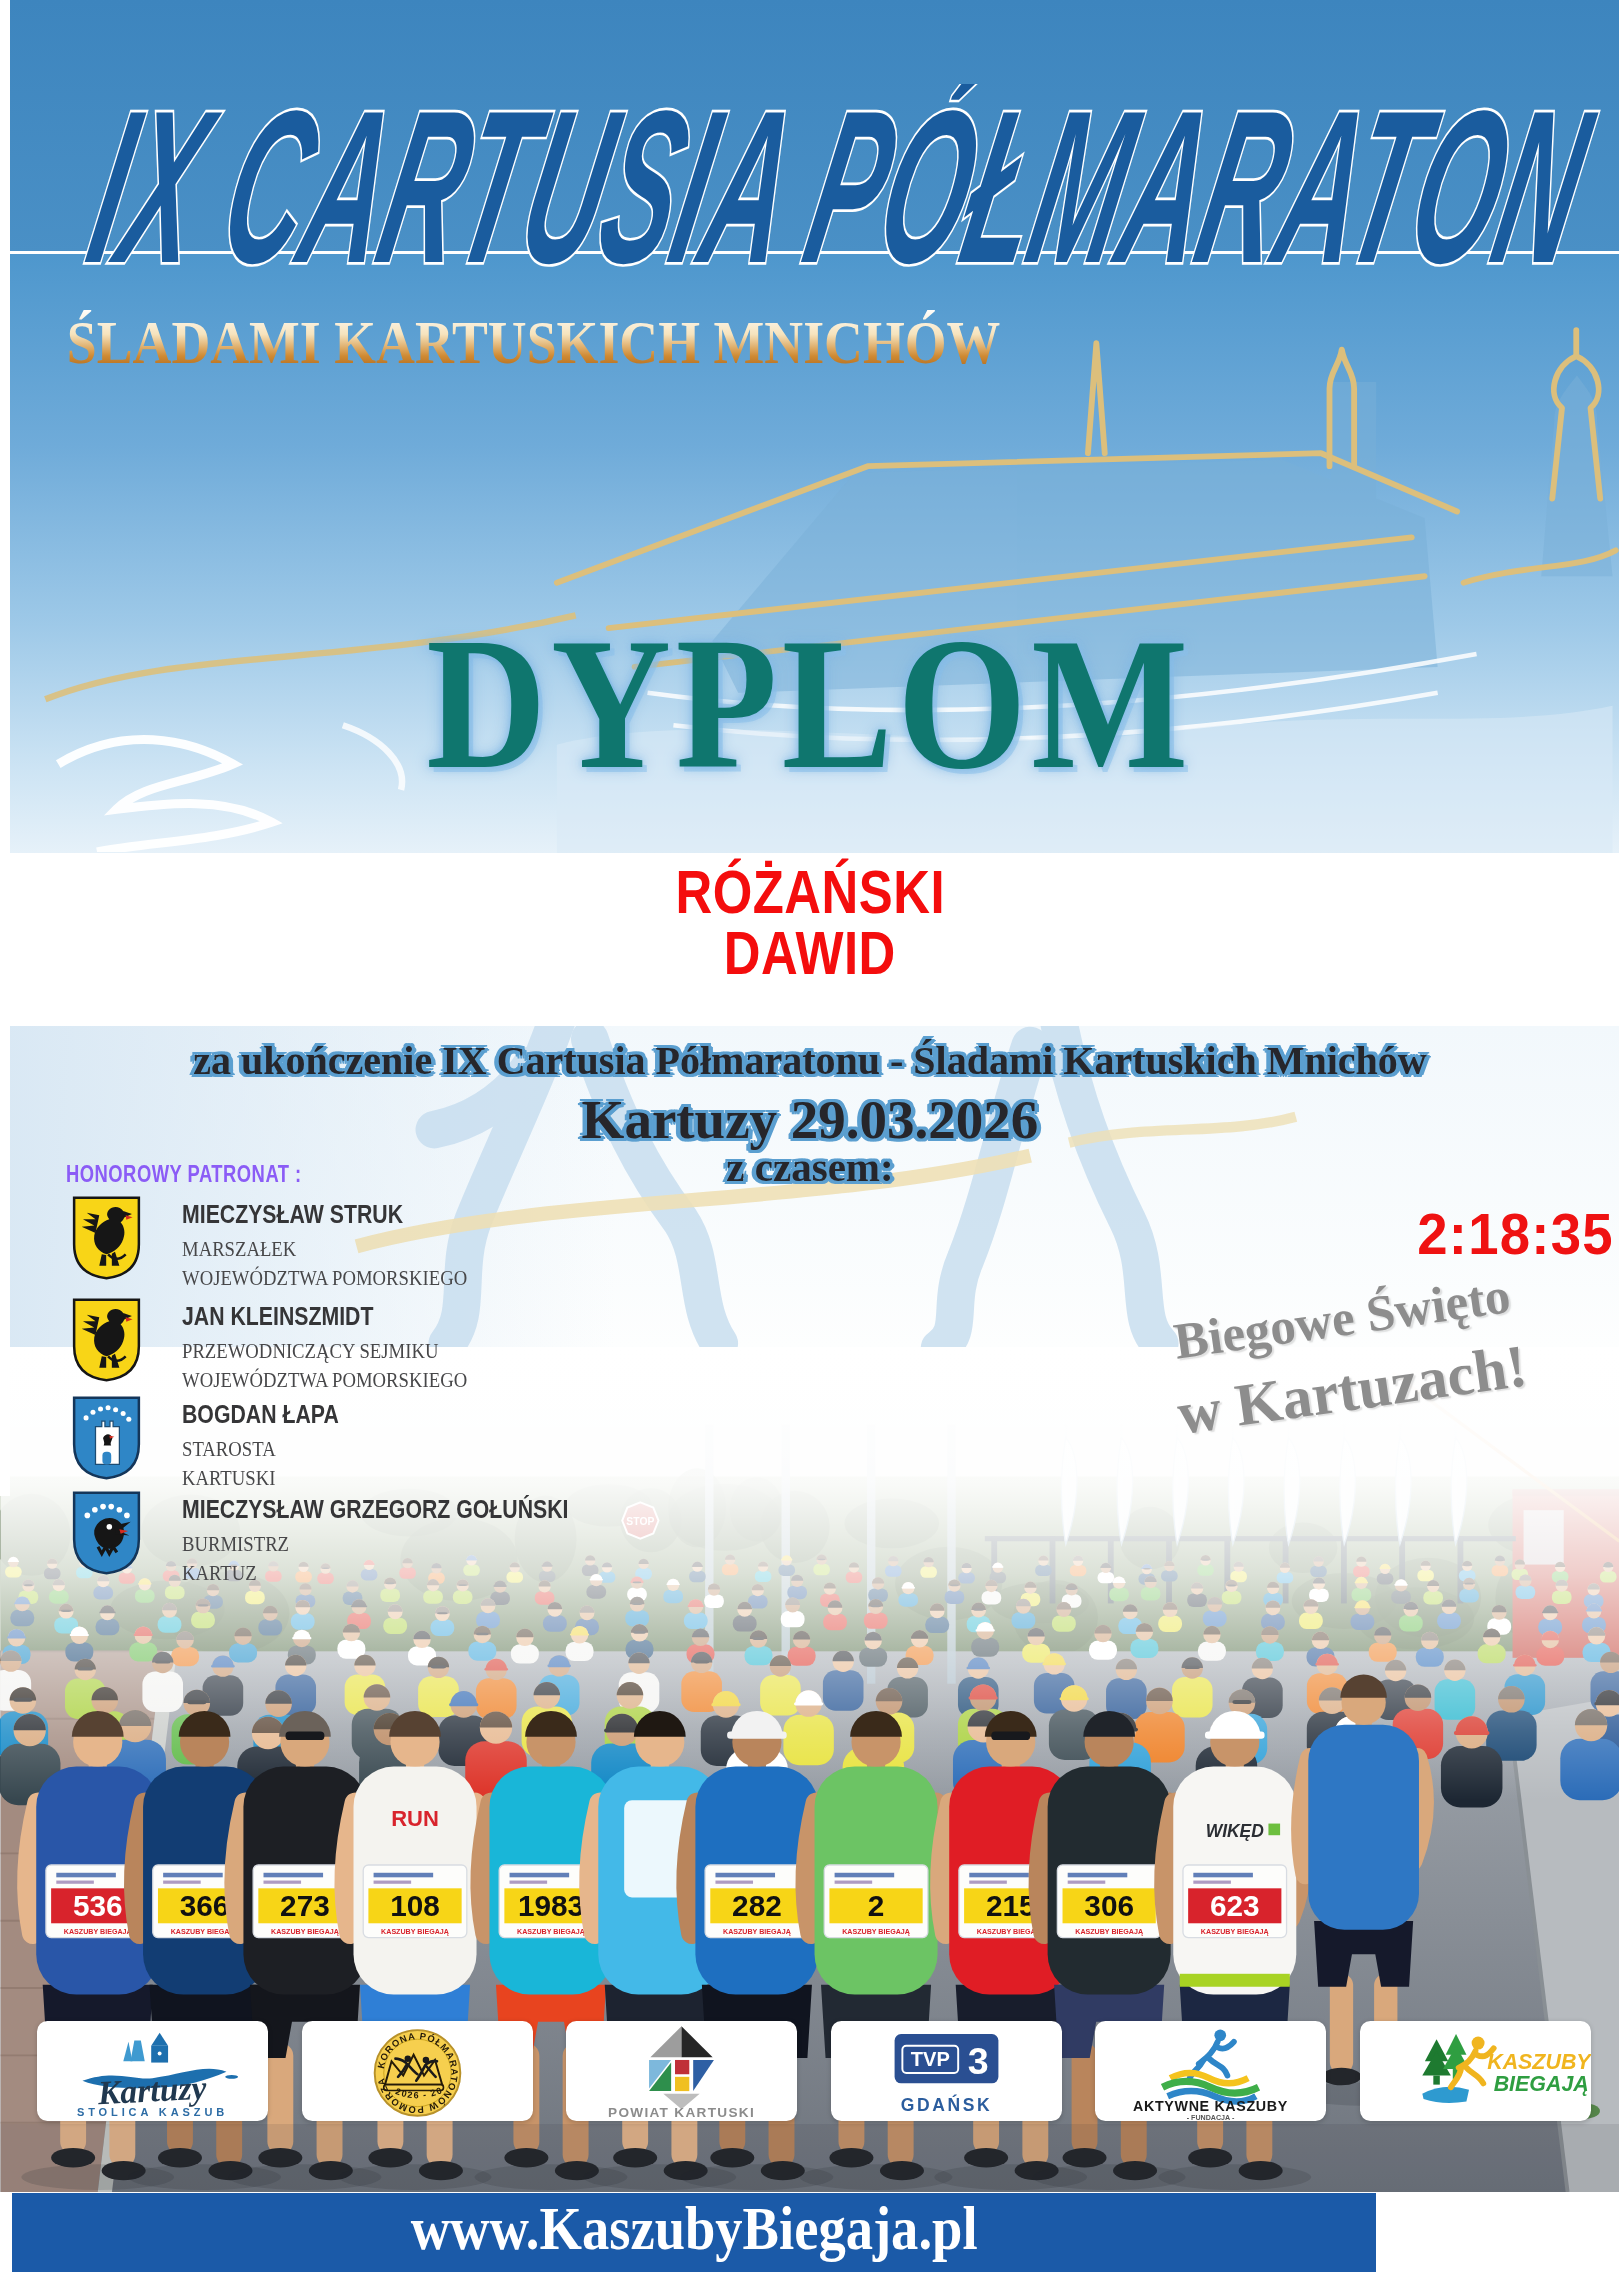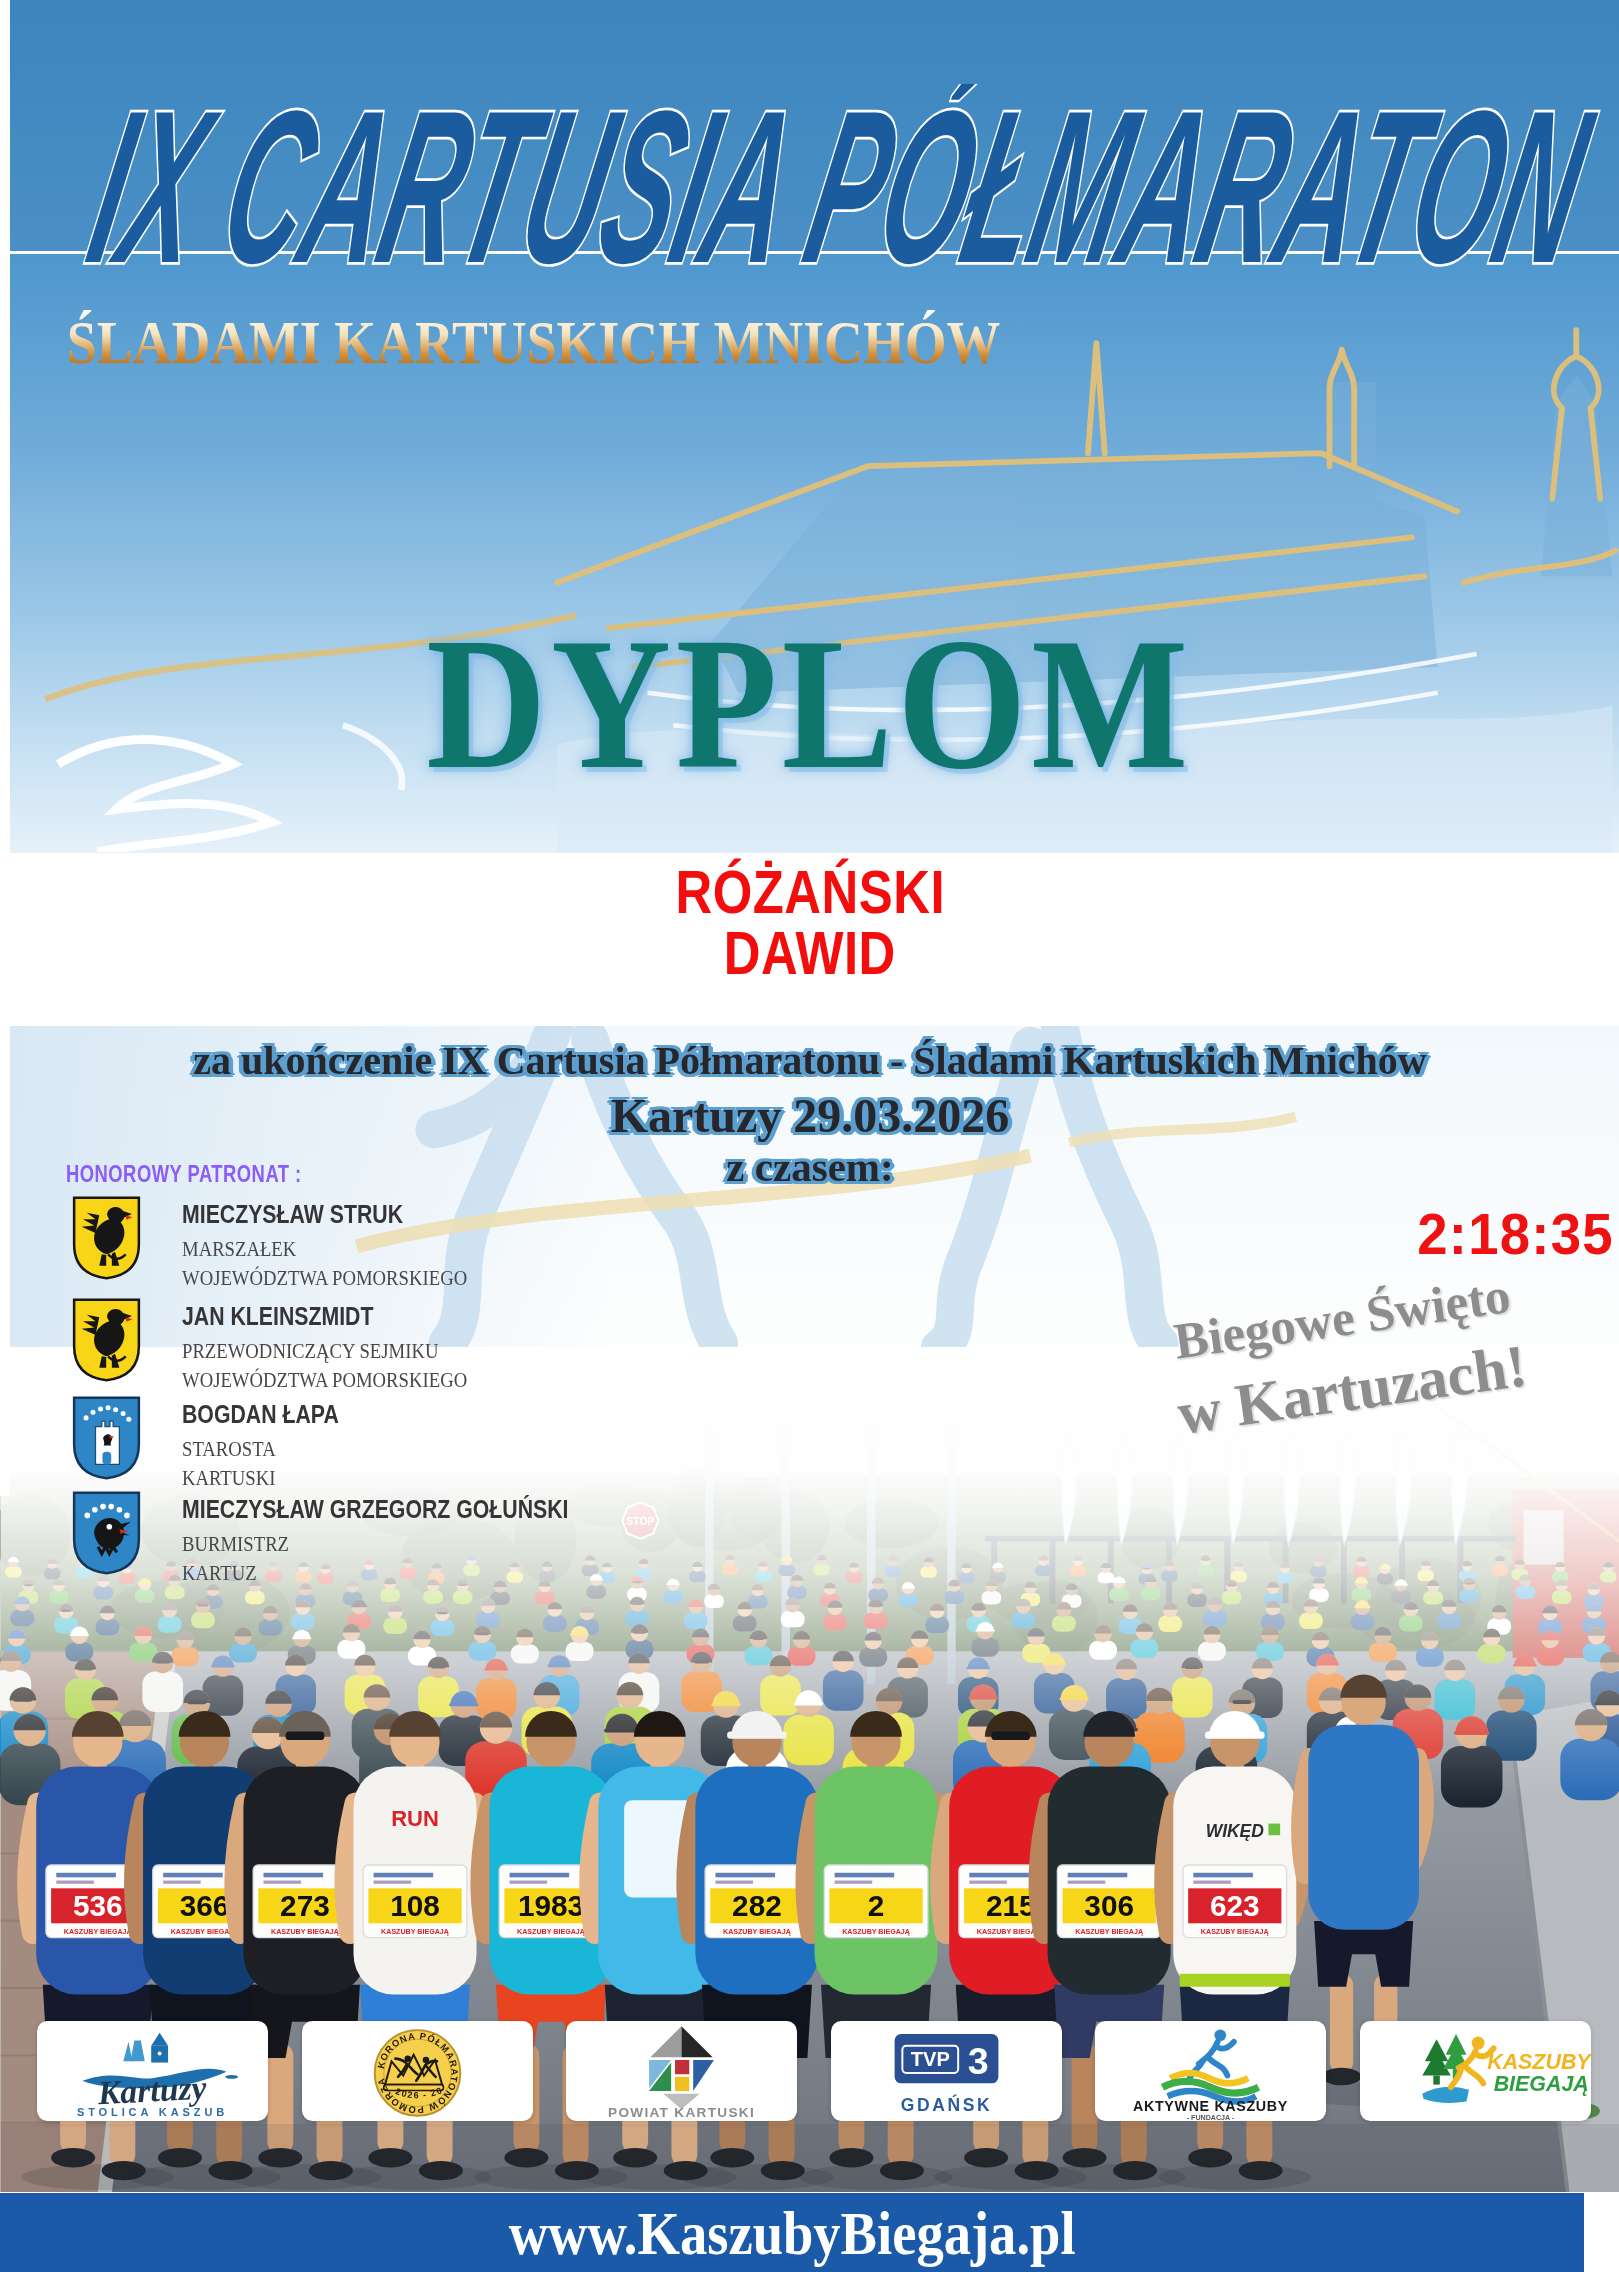--- a/index.html
+++ b/index.html
@@ -22,21 +22,21 @@
     text-shadow:3.2px 0 0 var(--h),-3.2px 0 0 var(--h),0 3.2px 0 var(--h),0 -3.2px 0 var(--h),
       2.6px 2.6px 0 var(--h),-2.6px 2.6px 0 var(--h),2.6px -2.6px 0 var(--h),-2.6px -2.6px 0 var(--h),4.5px 1.3px 0 var(--h),-4.5px 1.3px 0 var(--h);
     --h:#5b9fd0;}
   .dyplom{top:595px;z-index:9;font-weight:bold;font-size:189px;letter-spacing:5.2px;color:#0f766e;
     text-shadow:0 0 15.5px rgba(125,180,225,.95),0 0 6.5px rgba(141,193,235,.85),5.2px 5.2px 0 rgba(141,193,235,.55);}
   .dyplom span{display:inline-block;transform:scaleX(.88);}
   .otrzymuje{top:763px;z-index:9;font-weight:bold;font-size:67px;}
   .name-line{z-index:10;font-weight:bold;font-size:62px;color:#f40d0d;}
   .name-line span{display:inline-block;transform:scaleX(.82);letter-spacing:0.6px;}
   .completion{top:1037px;font-weight:bold;font-size:40px;z-index:9;}
-  .dateline{top:1088px;font-weight:bold;font-size:48px;z-index:9;}
+  .dateline{top:1088px;font-weight:bold;font-size:55px;z-index:9;}
   .zczasem{top:1143px;font-weight:bold;font-size:41px;z-index:9;}
   .time{top:1200px;z-index:9;font-weight:bold;font-size:58px;color:#ef1212;text-align:right;}
   .time span{display:inline-block;transform:scaleX(.94);letter-spacing:1.3px;}
   
   .pat-head{left:66px;top:1161px;z-index:30;font-weight:bold;font-size:23px;color:#8b5cf6;}
   .pat-head span{display:inline-block;transform:scaleX(.8);transform-origin:left;letter-spacing:0.6px;}
   .patron{z-index:30;left:70px;width:583px;height:97px;}
   .patron .crest{position:absolute;left:0;top:0;}
   .patron .ptxt{position:absolute;left:112px;top:5.2px;}
   .patron .pname{font-weight:bold;font-size:26.6px;color:#353537;transform:scaleX(.8);transform-origin:left;white-space:nowrap;}
@@ -45,21 +45,21 @@
   
   .slogan{left:1095px;top:1289px;width:505px;z-index:30;transform:rotate(-8deg);text-align:center;
           color:#8d8d8d;font-weight:bold;font-family:"Liberation Serif","DejaVu Serif",serif;
           text-shadow:1.9px 1.9px 1.3px rgba(130,130,130,.25);}
   .slogan .l1{font-size:51px;}
   .slogan .l2{font-size:60px;margin-top:9px;}
   
   .photo{left:0;top:1347px;width:1620px;height:845px;z-index:5;}
   .cards{left:37px;top:2021px;width:1554px;height:100px;z-index:40;display:flex;justify-content:space-between;}
   .card{width:231px;height:100px;background:#fff;border-radius:10.4px;box-shadow:0 1.3px 5.2px rgba(0,0,0,.18);overflow:hidden;}
-  .footer{left:0;top:2193px;width:1584px;height:80px;background:#1b5aa8;z-index:45;display:flex;align-items:center;justify-content:center;}
+  .footer{left:12px;top:2193px;width:1364px;height:80px;background:#1b5aa8;z-index:45;display:flex;align-items:flex-start;justify-content:center;}
   .footer .url{color:#fff;font-weight:bold;font-size:62px;font-family:"Liberation Serif","DejaVu Serif",serif;
                transform:scaleX(.88);white-space:nowrap;}
 </style>
 </head>
 <body>
 
 <div class="poster">
 
   <div class="abs header-blue"></div>
   <div class="abs sky"></div>

